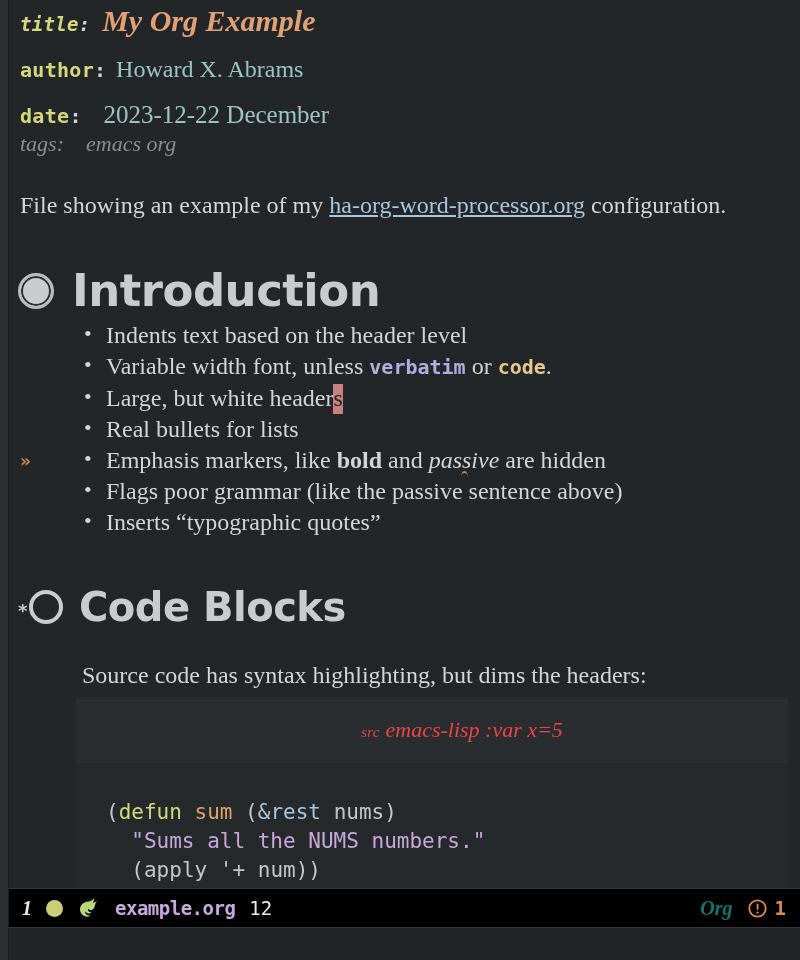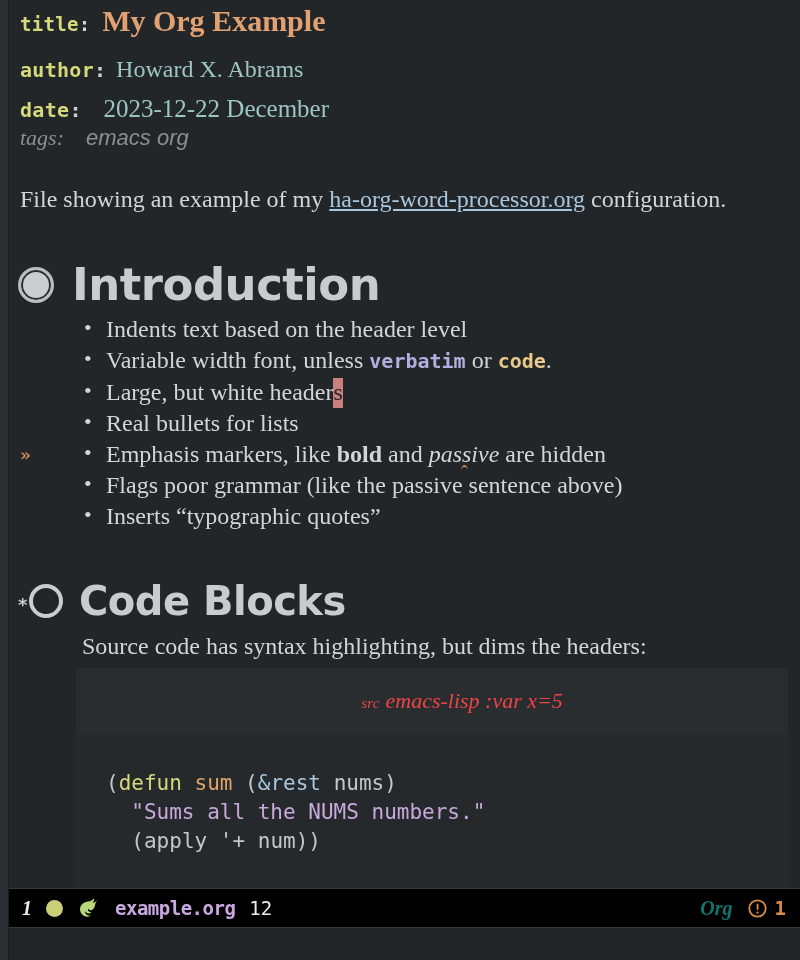--- a/index.html
+++ b/index.html
@@ -72,21 +72,21 @@
     font-weight: bold;
     color: #cfd3d6;
     font-size: 20px;
   }
   .kw-val {
     font-family: "Liberation Serif", serif;
     font-size: 23px;
     color: #9cc6c0;
     margin-left: 10px;
   }
-  #doc-title-line { margin-top: 2px; }
+  #doc-title-line { margin-top: 2px; font-style: italic; }
   #doc-title-line .kw-val {
     color: #e2a173;
     font-weight: bold;
     font-size: 30px;
     line-height: 1.0;
     margin-left: 12px;
   }
   #doc-title-line .kw-name,
   #doc-title-line .kw-colon { font-size: 19px; }
 
@@ -100,21 +100,21 @@
     white-space: pre;
     margin-top: 2px;
   }
   .tags-label {
     font-family: "Liberation Serif", serif;
     font-style: italic;
     color: #8b8f93;
     font-size: 22px;
   }
   .tags-val {
-    font-family: Liberation Sans, sans-serif;
+    font-family: Liberation Serif, serif;
     font-style: italic;
     color: #8b8f93;
     font-size: 22px;
     margin-left: 22px;
   }
 
   
   .intro-para {
     padding-left: 10px;
     margin-top: 33px;
@@ -386,21 +386,21 @@
       <div class="kw-line" id="doc-title-line" style="margin-top:6px;">
         <span class="kw-name">title</span><span class="kw-colon">:</span>
         <span class="kw-val">My Org Example</span>
       </div>
 
       <div class="kw-line" id="doc-author-line" style="margin-top:20px;">
         <span class="kw-name">author</span><span class="kw-colon">:</span>
         <span class="kw-val">Howard X. Abrams</span>
       </div>
 
-      <div class="kw-line" id="doc-date-line" style="margin-top:12px;text-align:center;">
+      <div class="kw-line" id="doc-date-line" style="margin-top:18px;text-align:center;">
         <span class="kw-name">date</span><span class="kw-colon">:</span>
         <span class="kw-val">2023-12-22 December</span>
       </div>
 
       <div class="tags-line">
         <span class="tags-label">tags:</span>
         <span class="tags-val">emacs org</span>
       </div>
 
       <div class="intro-para">
@@ -440,21 +440,21 @@
         </ul>
       </div>
 
       <div class="heading" id="heading-code-blocks">
         <span class="bullet-star">*</span>
         <span class="bullet-ring-hollow"></span>
         <span class="heading-text">Code Blocks</span>
       </div>
 
       <div class="section-body" style="padding-left:72px;">
-        <div class="body-para" style="margin-top:9px;">Source code has syntax highlighting, but dims the headers:</div>
+        <div class="body-para" style="margin-top:32px;">Source code has syntax highlighting, but dims the headers:</div>
 
         <div class="src-block" style="margin-left:-6px; width:712px;">
           <div class="src-head">
             <span class="src-kw">src</span><span class="src-args">emacs-lisp :var x=5</span>
           </div>
           <div class="src-body">
 <span><span class="t-paren">(</span><span class="t-keyword">defun</span><span class="t-var"> </span><span class="t-func">sum</span><span class="t-paren"> (</span><span class="t-builtin">&amp;rest</span><span class="t-var"> nums</span><span class="t-paren">)</span></span>
 <span>  <span class="t-string">"Sums all the NUMS numbers."</span></span>
 <span>  <span class="t-paren">(</span><span class="t-var">apply '+ num</span><span class="t-paren">))</span></span>
           </div>

